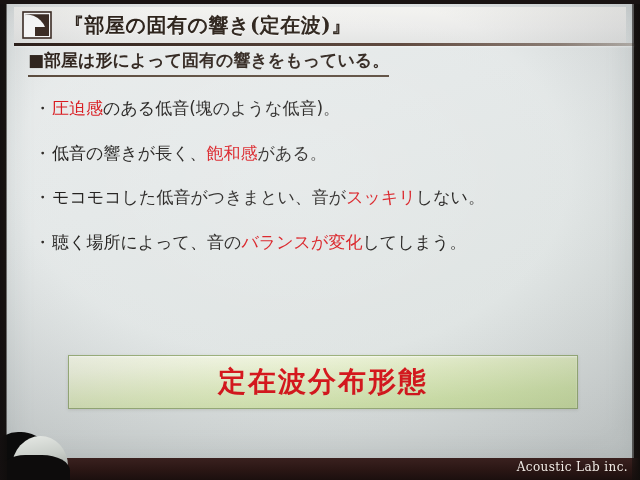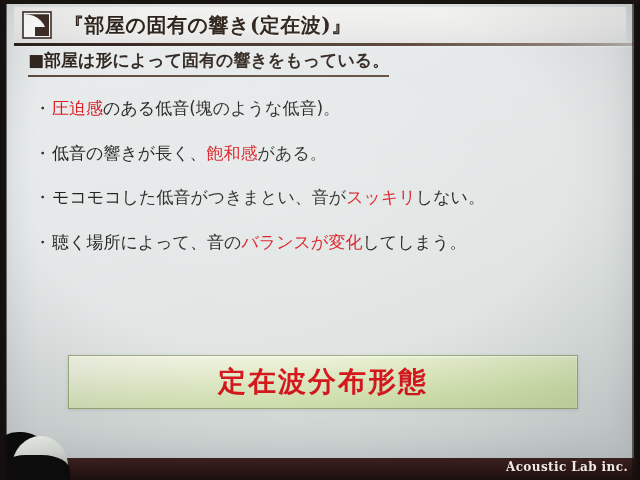--- a/index.html
+++ b/index.html
@@ -165,21 +165,21 @@
     width: 640px;
     height: 22px;
     background: linear-gradient(180deg, #3a211f 0%, #2a1614 55%, #1b0f0e 100%);
   }
   #footer-text {
     position: absolute;
     right: 12px;
     top: 2px;
     font-family: "DejaVu Serif", "Liberation Serif", serif;
     font-size: 12px;
-    font-weight: 700;
+    font-weight: 400;
     color: #efeae4;
     letter-spacing: .4px;
     white-space: nowrap;
   }
 
   
   #foreground-object {
     position: absolute;
     left: -16px;
     top: 432px;

